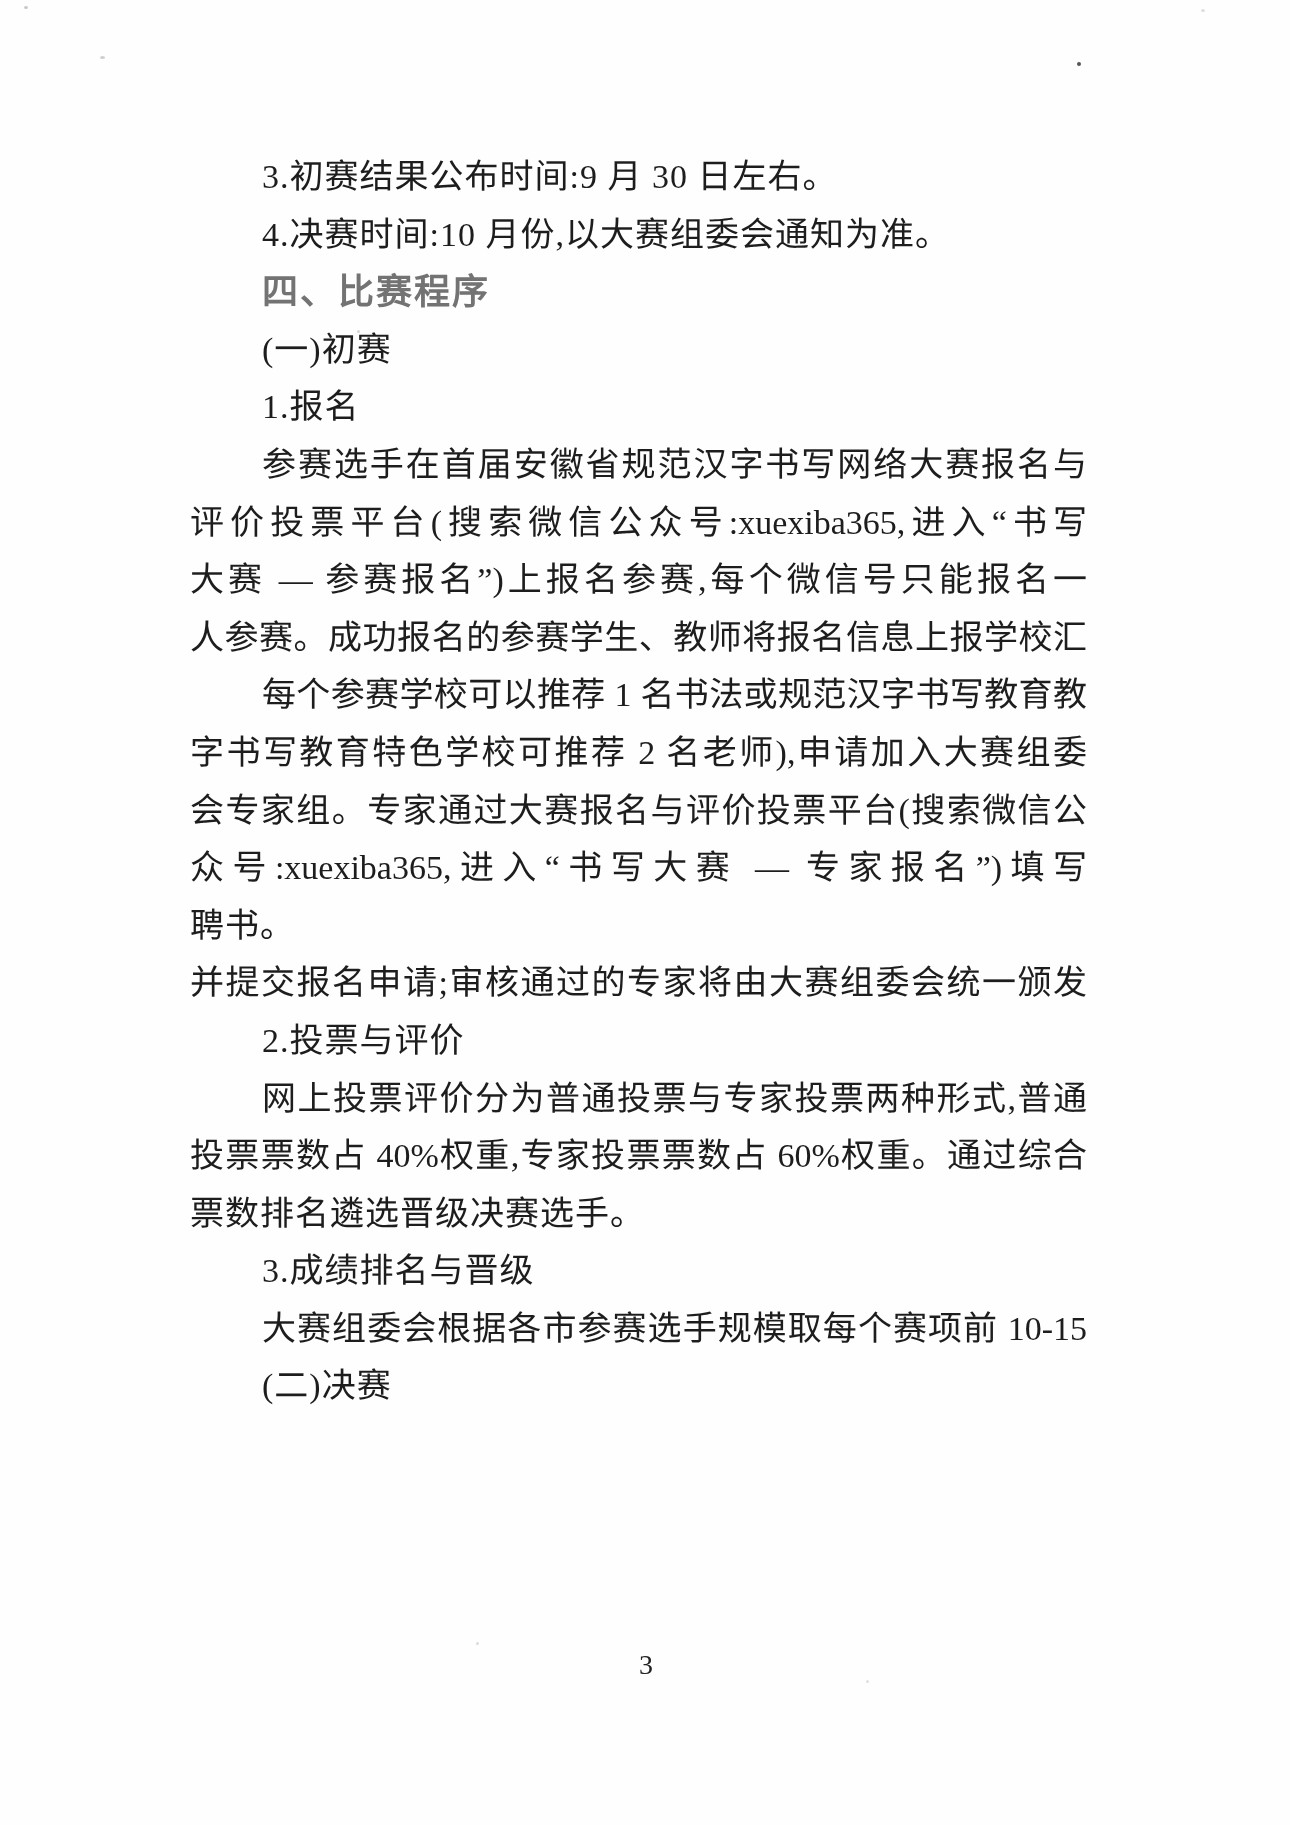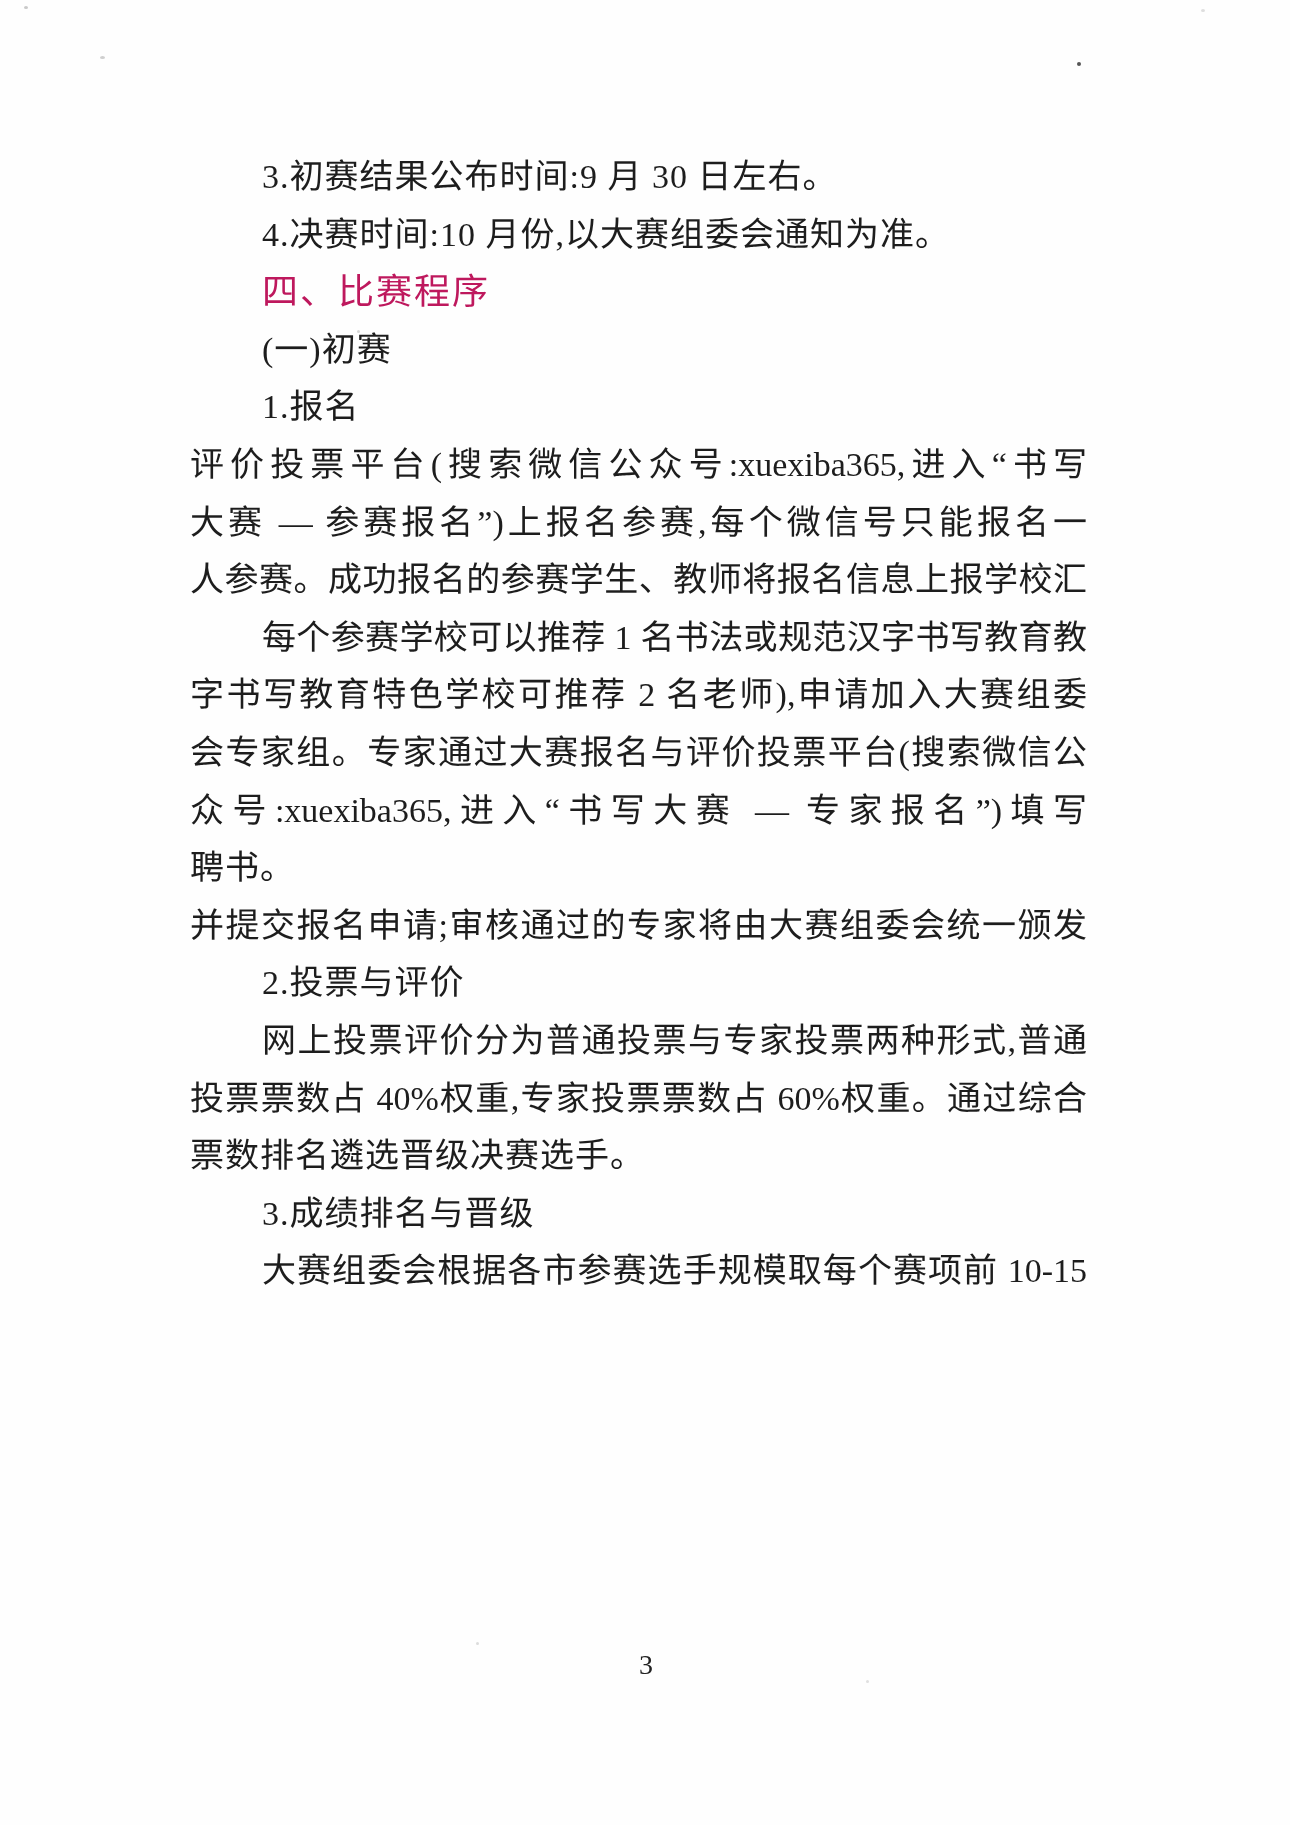--- a/index.html
+++ b/index.html
@@ -34,23 +34,23 @@
   .j{
     white-space:normal;
     text-align:justify;
     text-align-last:justify;
     word-break:keep-all;
     overflow:hidden;
     letter-spacing:0;
   }
   .heading{
     font-family:"Liberation Sans","DejaVu Sans",sans-serif;
-    font-weight:400;
+    font-weight:700;
     font-size:36px;
-    color:#be185d;
+    color:#737373;
     letter-spacing:2px;
   }
   .page-number{
     position:absolute;
     left:626px;top:1648px;
     width:40px;
     text-align:center;
     font-size:28px;
     line-height:34px;
     color:#222;
@@ -70,35 +70,37 @@
 <body>
 
 <div class="page">
 
   <div class="content">
     <div class="line ind">3.初赛结果公布时间:9 月 30 日左右。</div>
     <div class="line ind">4.决赛时间:10 月份,以大赛组委会通知为准。</div>
     <div class="line ind heading">四、比赛程序</div>
     <div class="line ind">(一)初赛</div>
     <div class="line ind">1.报名</div>
+    <div class="line ind j">参赛选手在首届安徽省规范汉字书写网络大赛报名与</div>
     <div class="line j">评价投票平台(搜索微信公众号:xuexiba365,进入“书写</div>
     <div class="line j">大赛 — 参赛报名”)上报名参赛,每个微信号只能报名一</div>
     <div class="line j">人参赛。成功报名的参赛学生、教师将报名信息上报学校汇</div>
     <div class="line ind j">每个参赛学校可以推荐 1 名书法或规范汉字书写教育教</div>
     <div class="line j">字书写教育特色学校可推荐 2 名老师),申请加入大赛组委</div>
     <div class="line j">会专家组。专家通过大赛报名与评价投票平台(搜索微信公</div>
     <div class="line j">众号:xuexiba365,进入“书写大赛 — 专家报名”)填写</div>
     <div class="line">聘书。</div>
     <div class="line j">并提交报名申请;审核通过的专家将由大赛组委会统一颁发</div>
     <div class="line ind">2.投票与评价</div>
     <div class="line ind j">网上投票评价分为普通投票与专家投票两种形式,普通</div>
     <div class="line j">投票票数占 40%权重,专家投票票数占 60%权重。通过综合</div>
     <div class="line">票数排名遴选晋级决赛选手。</div>
     <div class="line ind">3.成绩排名与晋级</div>
     <div class="line ind j">大赛组委会根据各市参赛选手规模取每个赛项前 10-15</div>
+    <div class="line ind">(二)决赛</div>
   </div>
 
   <div class="page-number">3</div>
 
   <span class="speck s1"></span>
   <span class="speck s2"></span>
   <span class="speck s3"></span>
   <span class="speck s4"></span>
   <span class="speck s5"></span>
   <span class="speck s6"></span>

